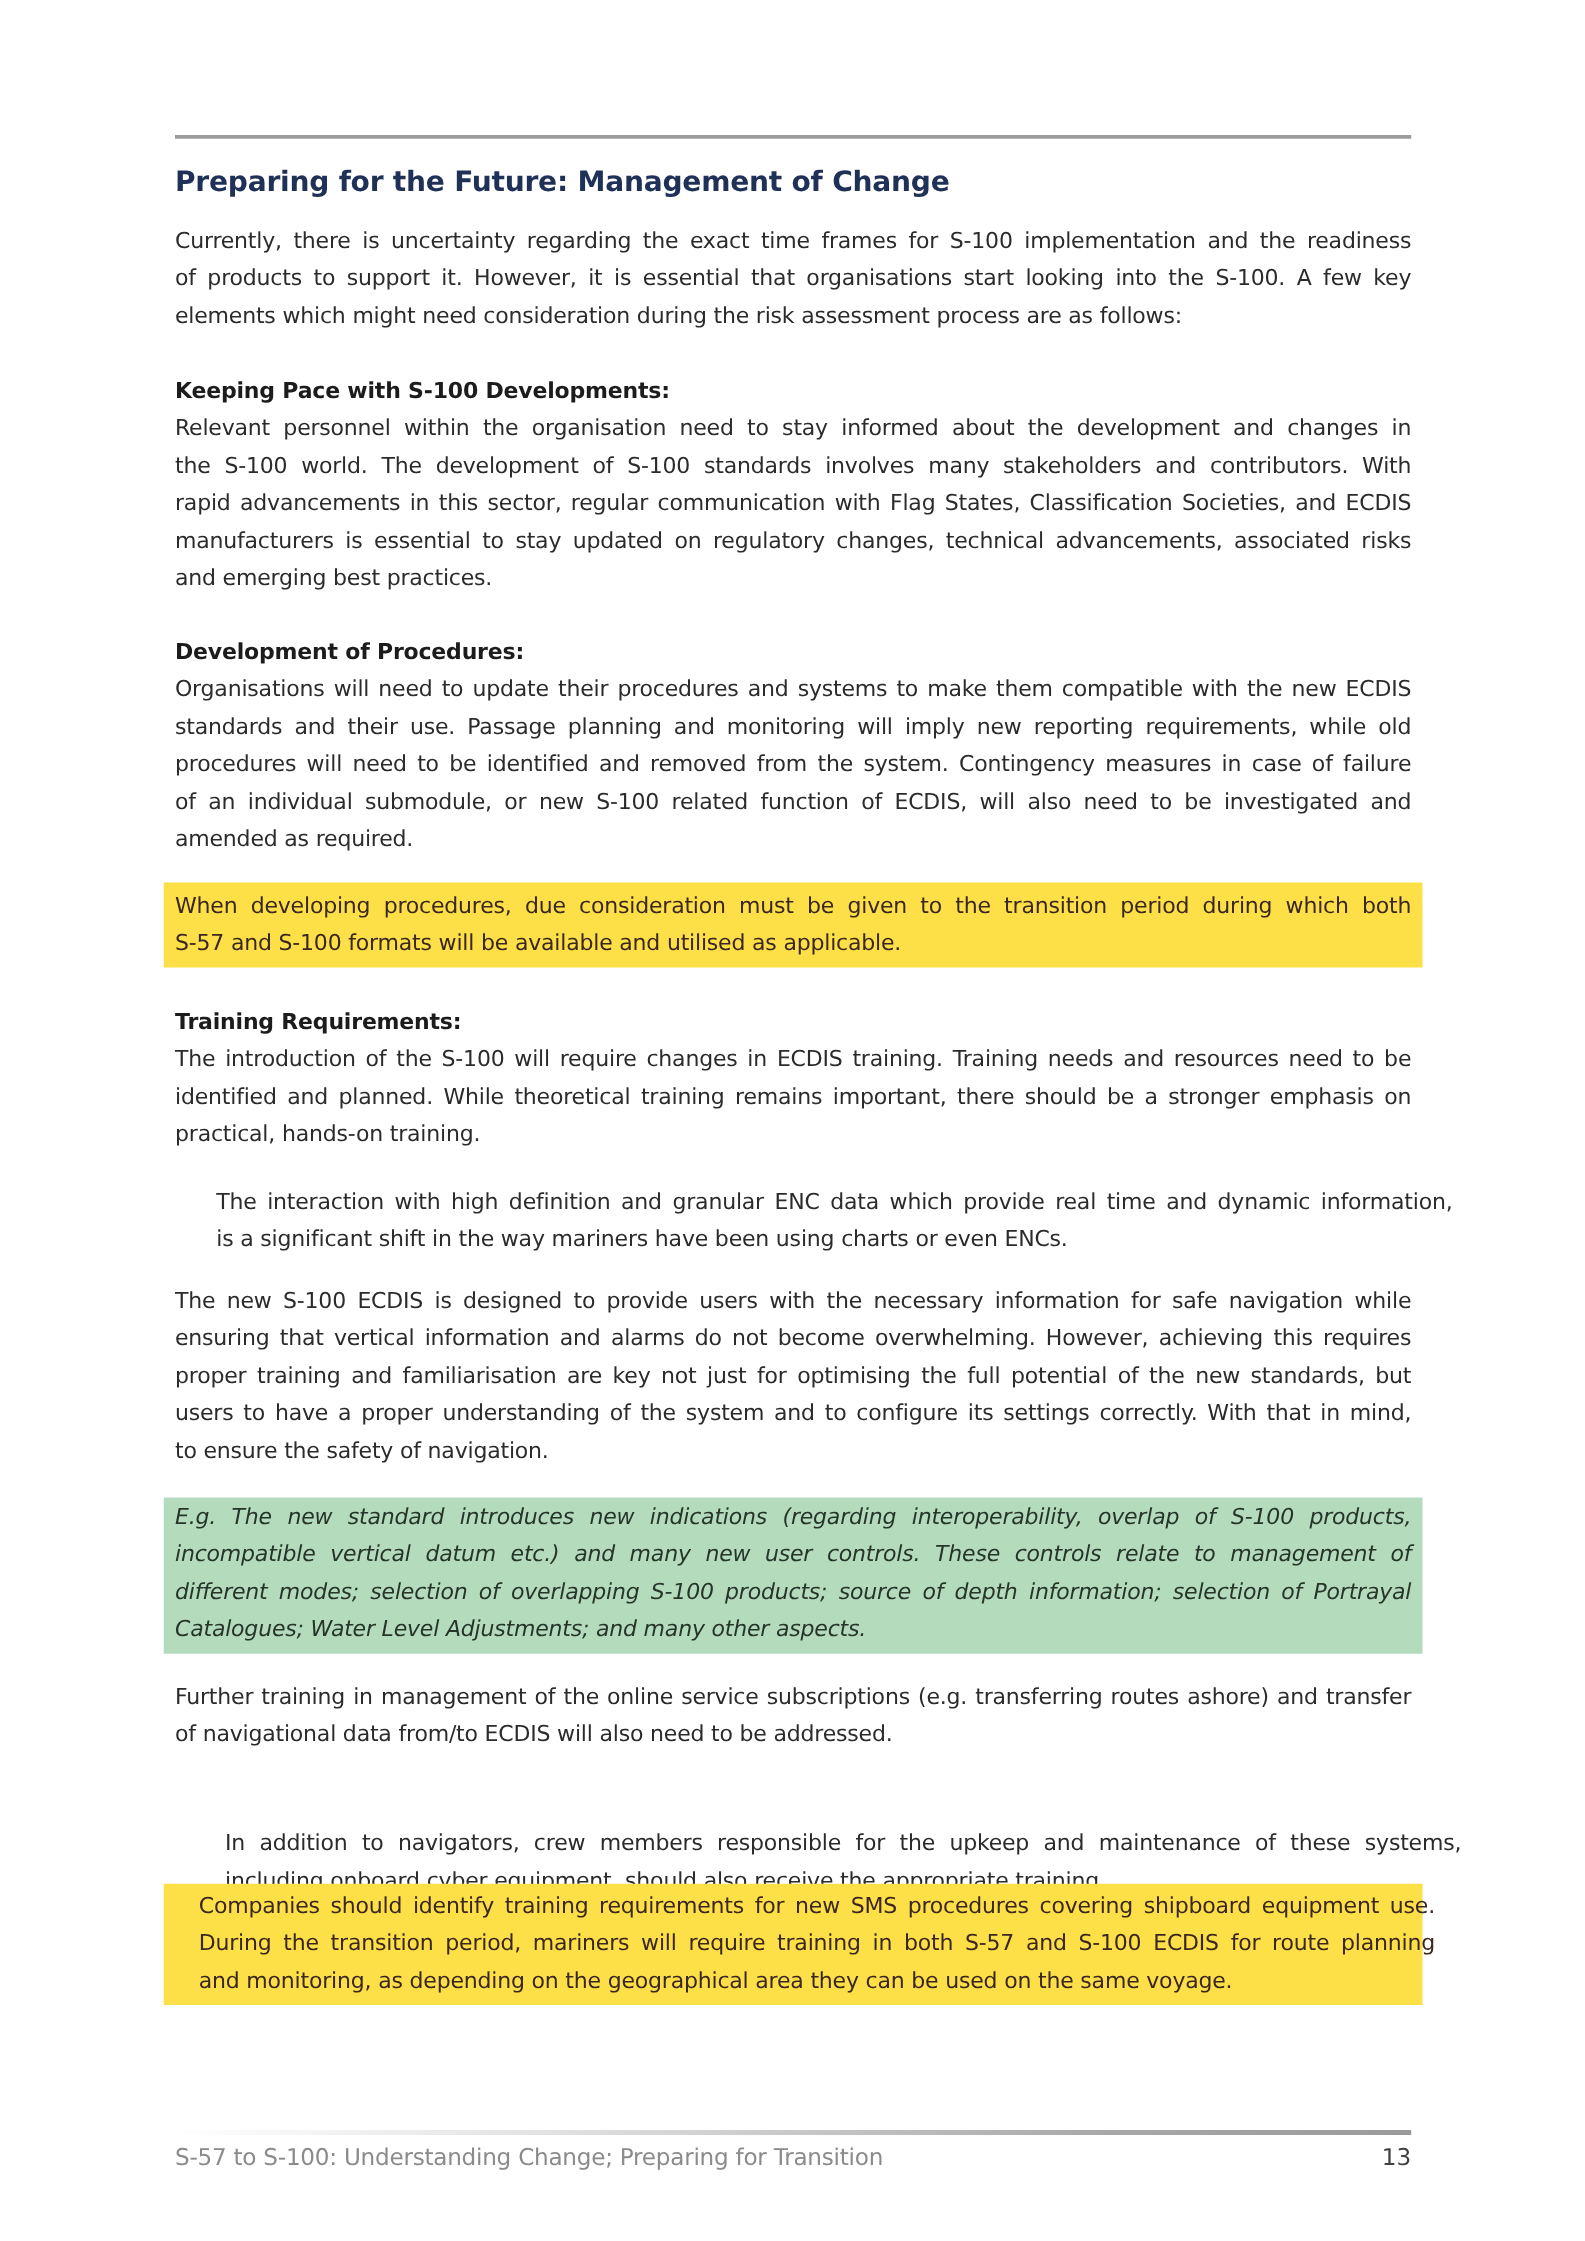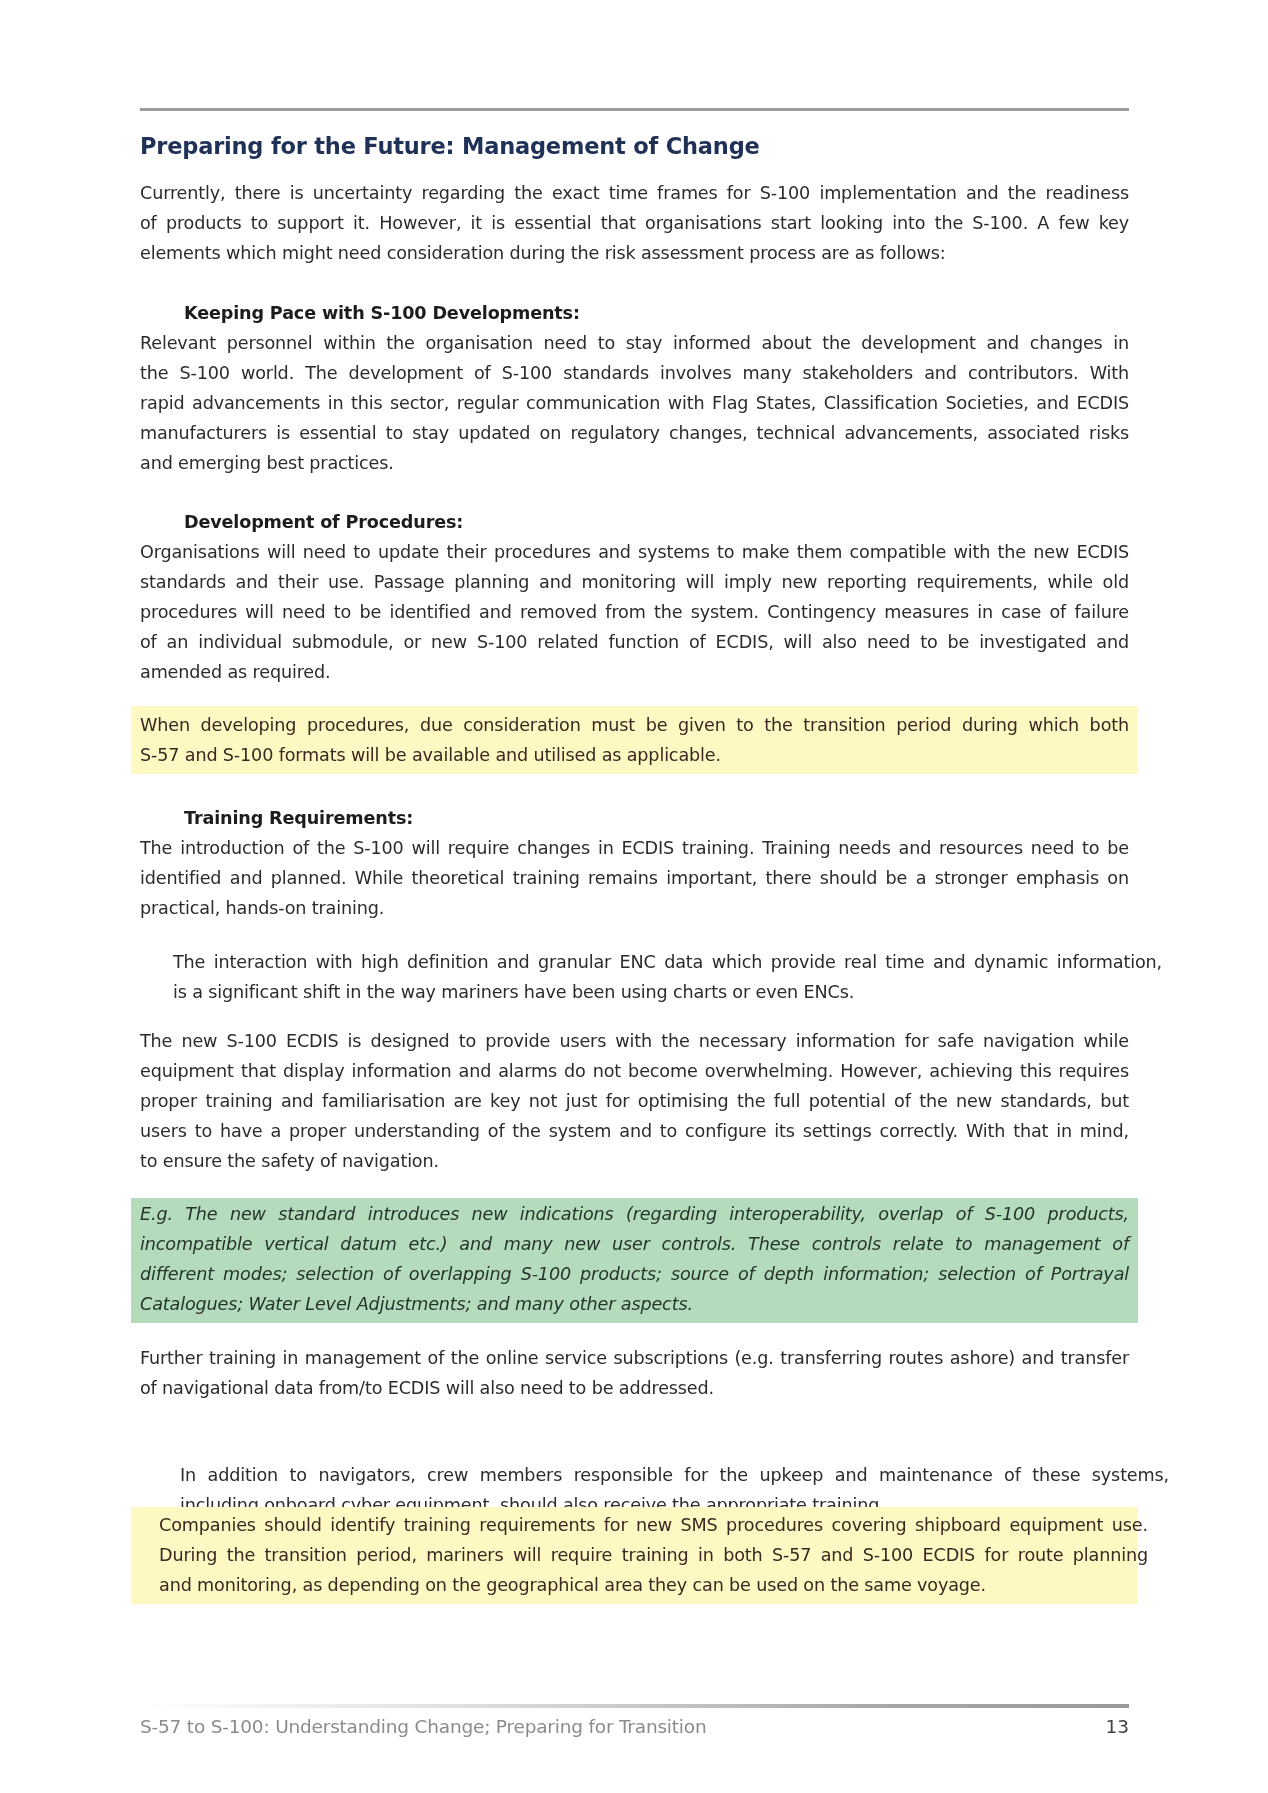--- a/index.html
+++ b/index.html
@@ -5,23 +5,23 @@
   html, body { margin: 0; padding: 0; background: #ffffff; }
   body { width: 1268px; height: 1793px; position: relative; overflow: hidden;
          font-family: "DejaVu Sans", sans-serif; color: #2b2b2b; }
   .rule-top { position: absolute; left: 140px; top: 108px; width: 989px; height: 3px; background: #9a9c9b; }
   .title { position: absolute; left: 140px; top: 133px; font-family: "DejaVu Sans", sans-serif; font-weight: bold;
            font-size: 22.5px; color: #1f3157; letter-spacing: -0.2px; white-space: nowrap; }
   .block { position: absolute; left: 140px; width: 989px; }
   .line { height: 30px; line-height: 30px; font-size: 17.6px; white-space: nowrap; overflow: visible;
           text-align: justify; text-align-last: justify; letter-spacing: -0.15px; }
   .line.last { text-align-last: left; }
-  .heading { font-weight: bold; color: #1c1c1c; text-align-last: left; margin-left: 44px; }
+  .heading { font-weight: bold; color: #1c1c1c; text-align-last: left; }
   .box { position: absolute; left: 131px; width: 1007px; }
-  .box.red { background: #fef9c3; }
+  .box.red { background: #fde047; }
   .box.green { background: #b5dbbd; }
   .box .inner { position: absolute; left: 9px; width: 989px; }
   .red .line { color: #3b2621; }
   .green .line { color: #26352a; font-style: italic; }
   .rule-bottom { position: absolute; left: 140px; top: 1704px; width: 989px; height: 4px;
                  background: linear-gradient(to right, #ffffff 0%, #e2e2e2 30%, #a8a8a8 75%, #9a9a9a 100%); }
   .footer-left { position: absolute; left: 140px; top: 1716px; font-size: 18.5px; color: #8b8b8b; white-space: nowrap; letter-spacing: -0.2px; }
   .footer-right { position: absolute; right: 139px; top: 1716px; font-size: 18.5px; color: #404040; }
 </style>
 </head>
@@ -69,21 +69,21 @@
   <div class="line last">practical, hands-on training.</div>
 </div>
 
 <div class="block" style="top:947px;margin-left:33px;">
   <div class="line">The interaction with high definition and granular ENC data which provide real time and dynamic information,</div>
   <div class="line last">is a significant shift in the way mariners have been using charts or even ENCs.</div>
 </div>
 
 <div class="block" style="top:1026px;">
   <div class="line">The new S-100 ECDIS is designed to provide users with the necessary information for safe navigation while</div>
-  <div class="line">equipment that display information and alarms do not become overwhelming. However, achieving this requires</div>
+  <div class="line">ensuring that vertical information and alarms do not become overwhelming. However, achieving this requires</div>
   <div class="line">proper training and familiarisation are key not just for optimising the full potential of the new standards, but</div>
   <div class="line">users to have a proper understanding of the system and to configure its settings correctly. With that in mind,</div>
   <div class="line last">to ensure the safety of navigation.</div>
 </div>
 
 <div class="box green" style="top:1198px; height:125px;">
   <div class="inner" style="top:1px;">
     <div class="line">E.g. The new standard introduces new indications (regarding interoperability, overlap of S-100 products,</div>
     <div class="line">incompatible vertical datum etc.) and many new user controls. These controls relate to management of</div>
     <div class="line">different modes; selection of overlapping S-100 products; source of depth information; selection of Portrayal</div>

